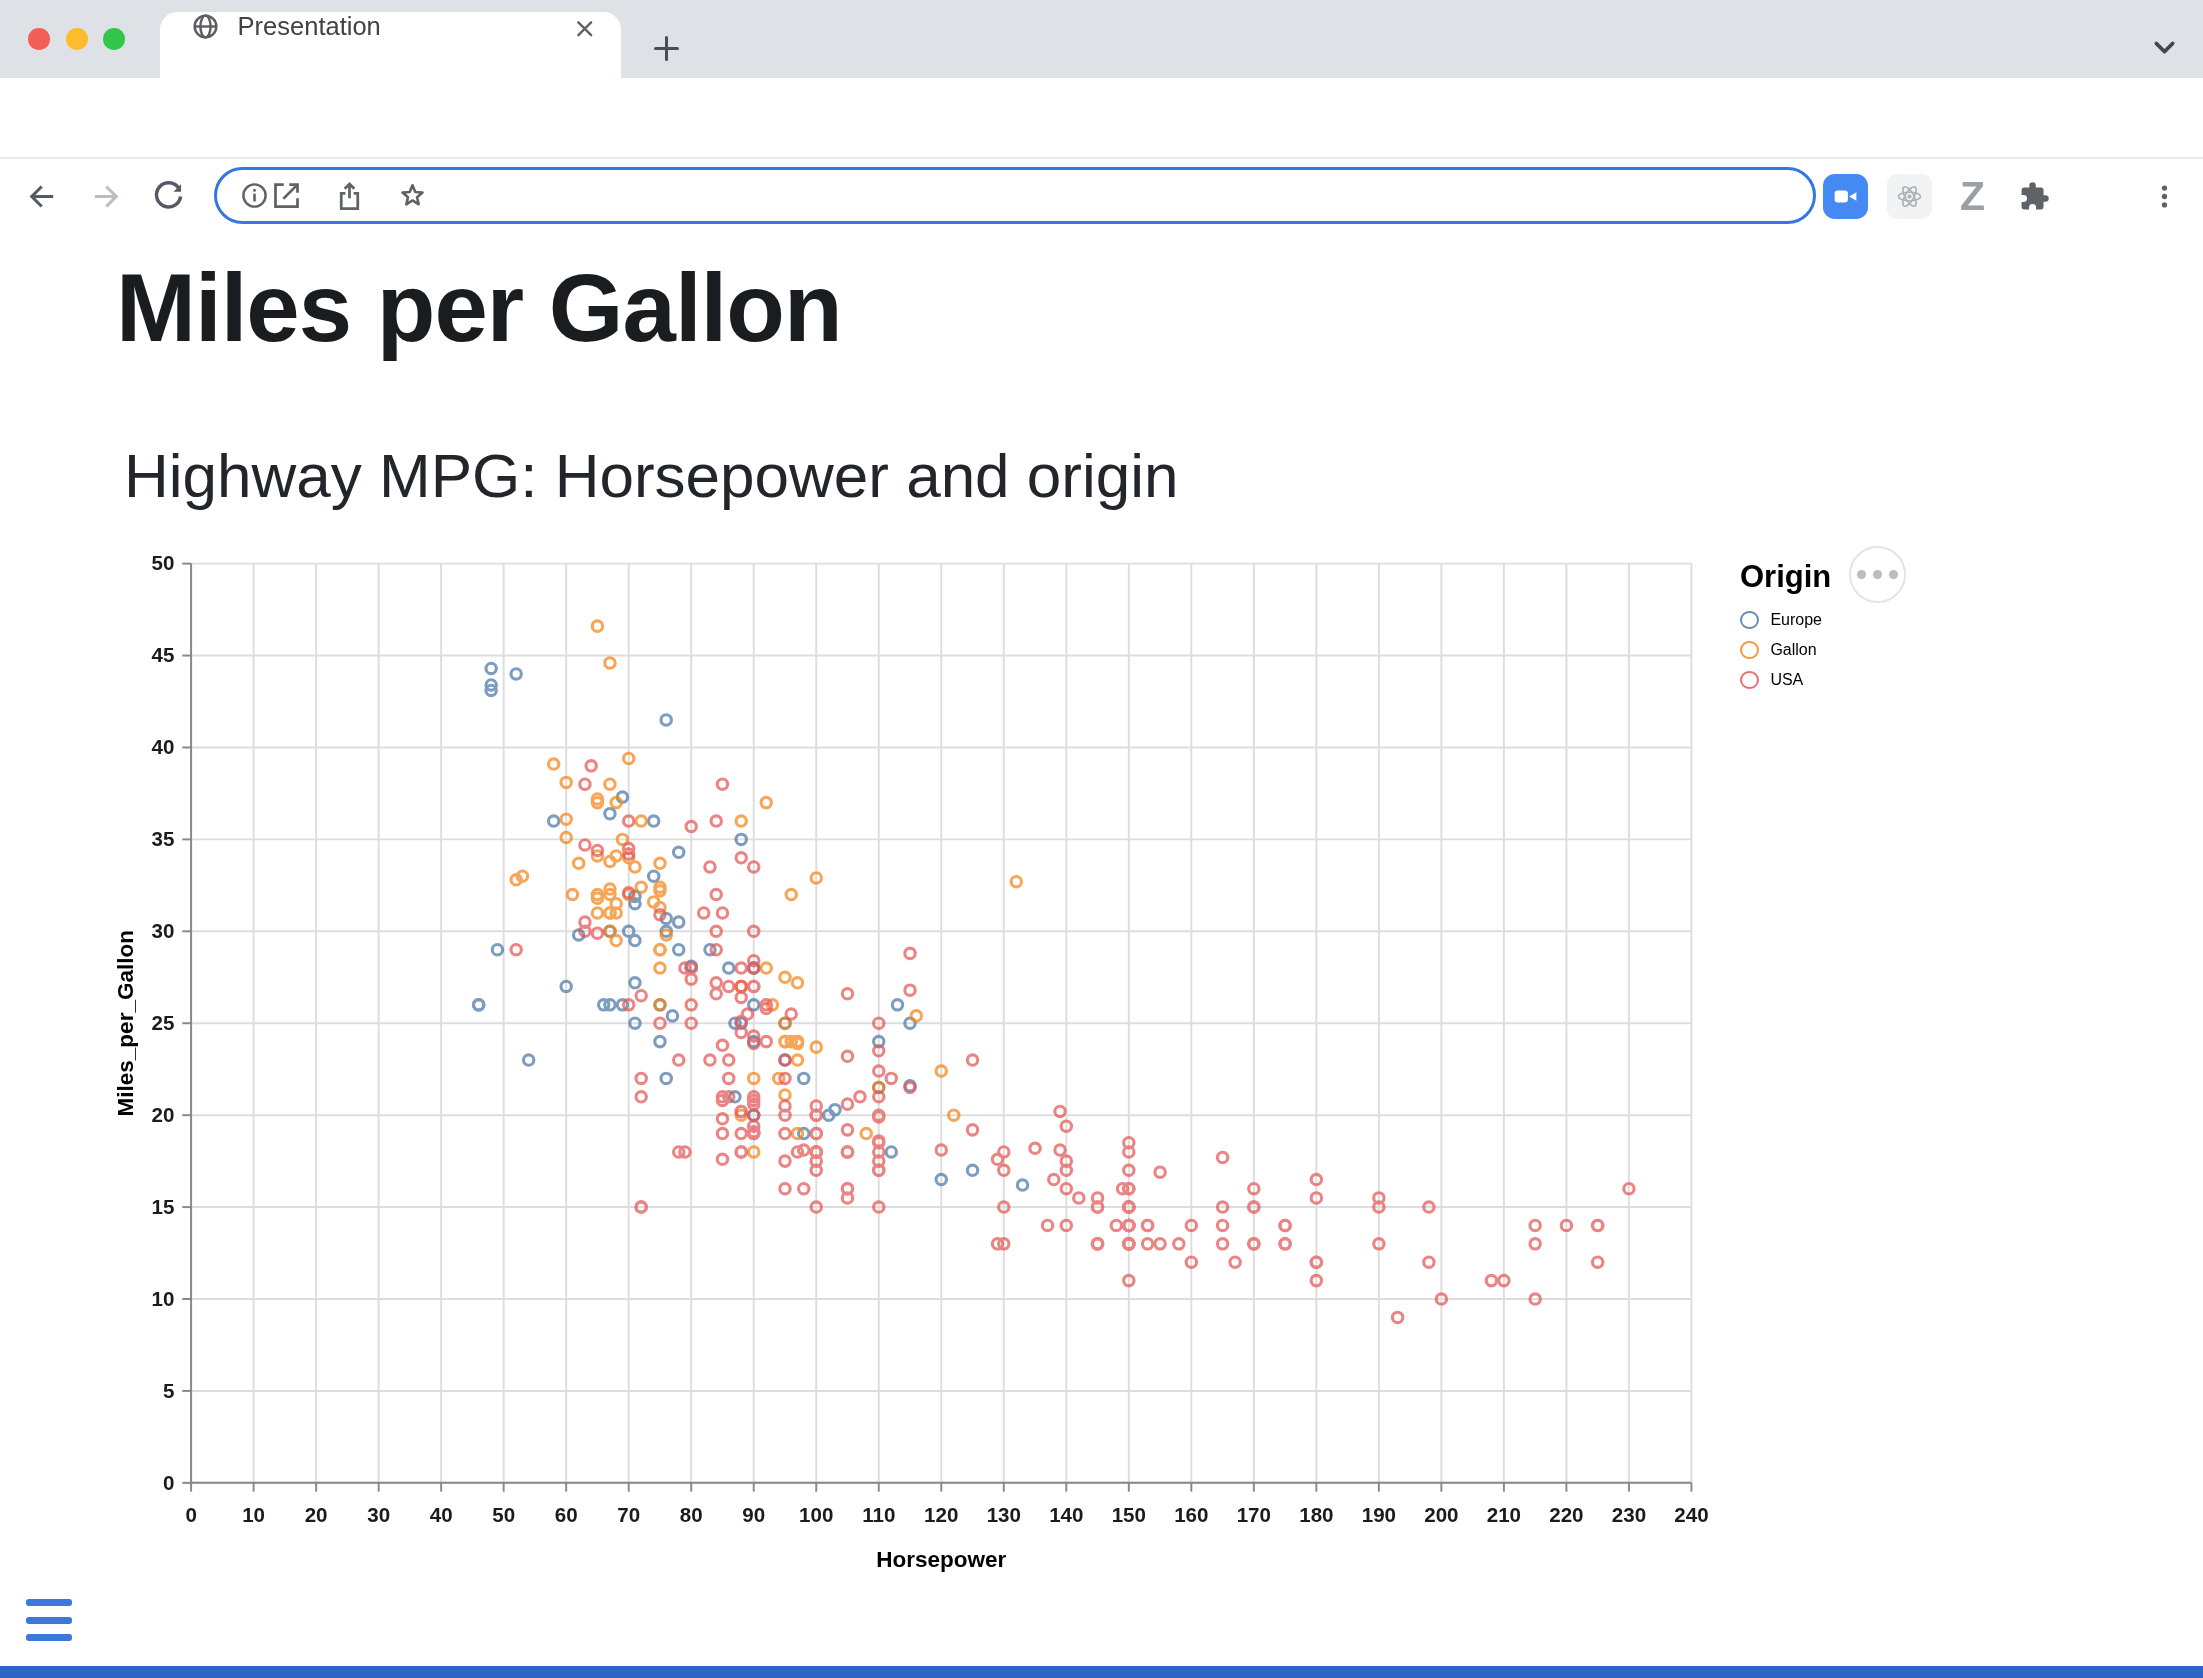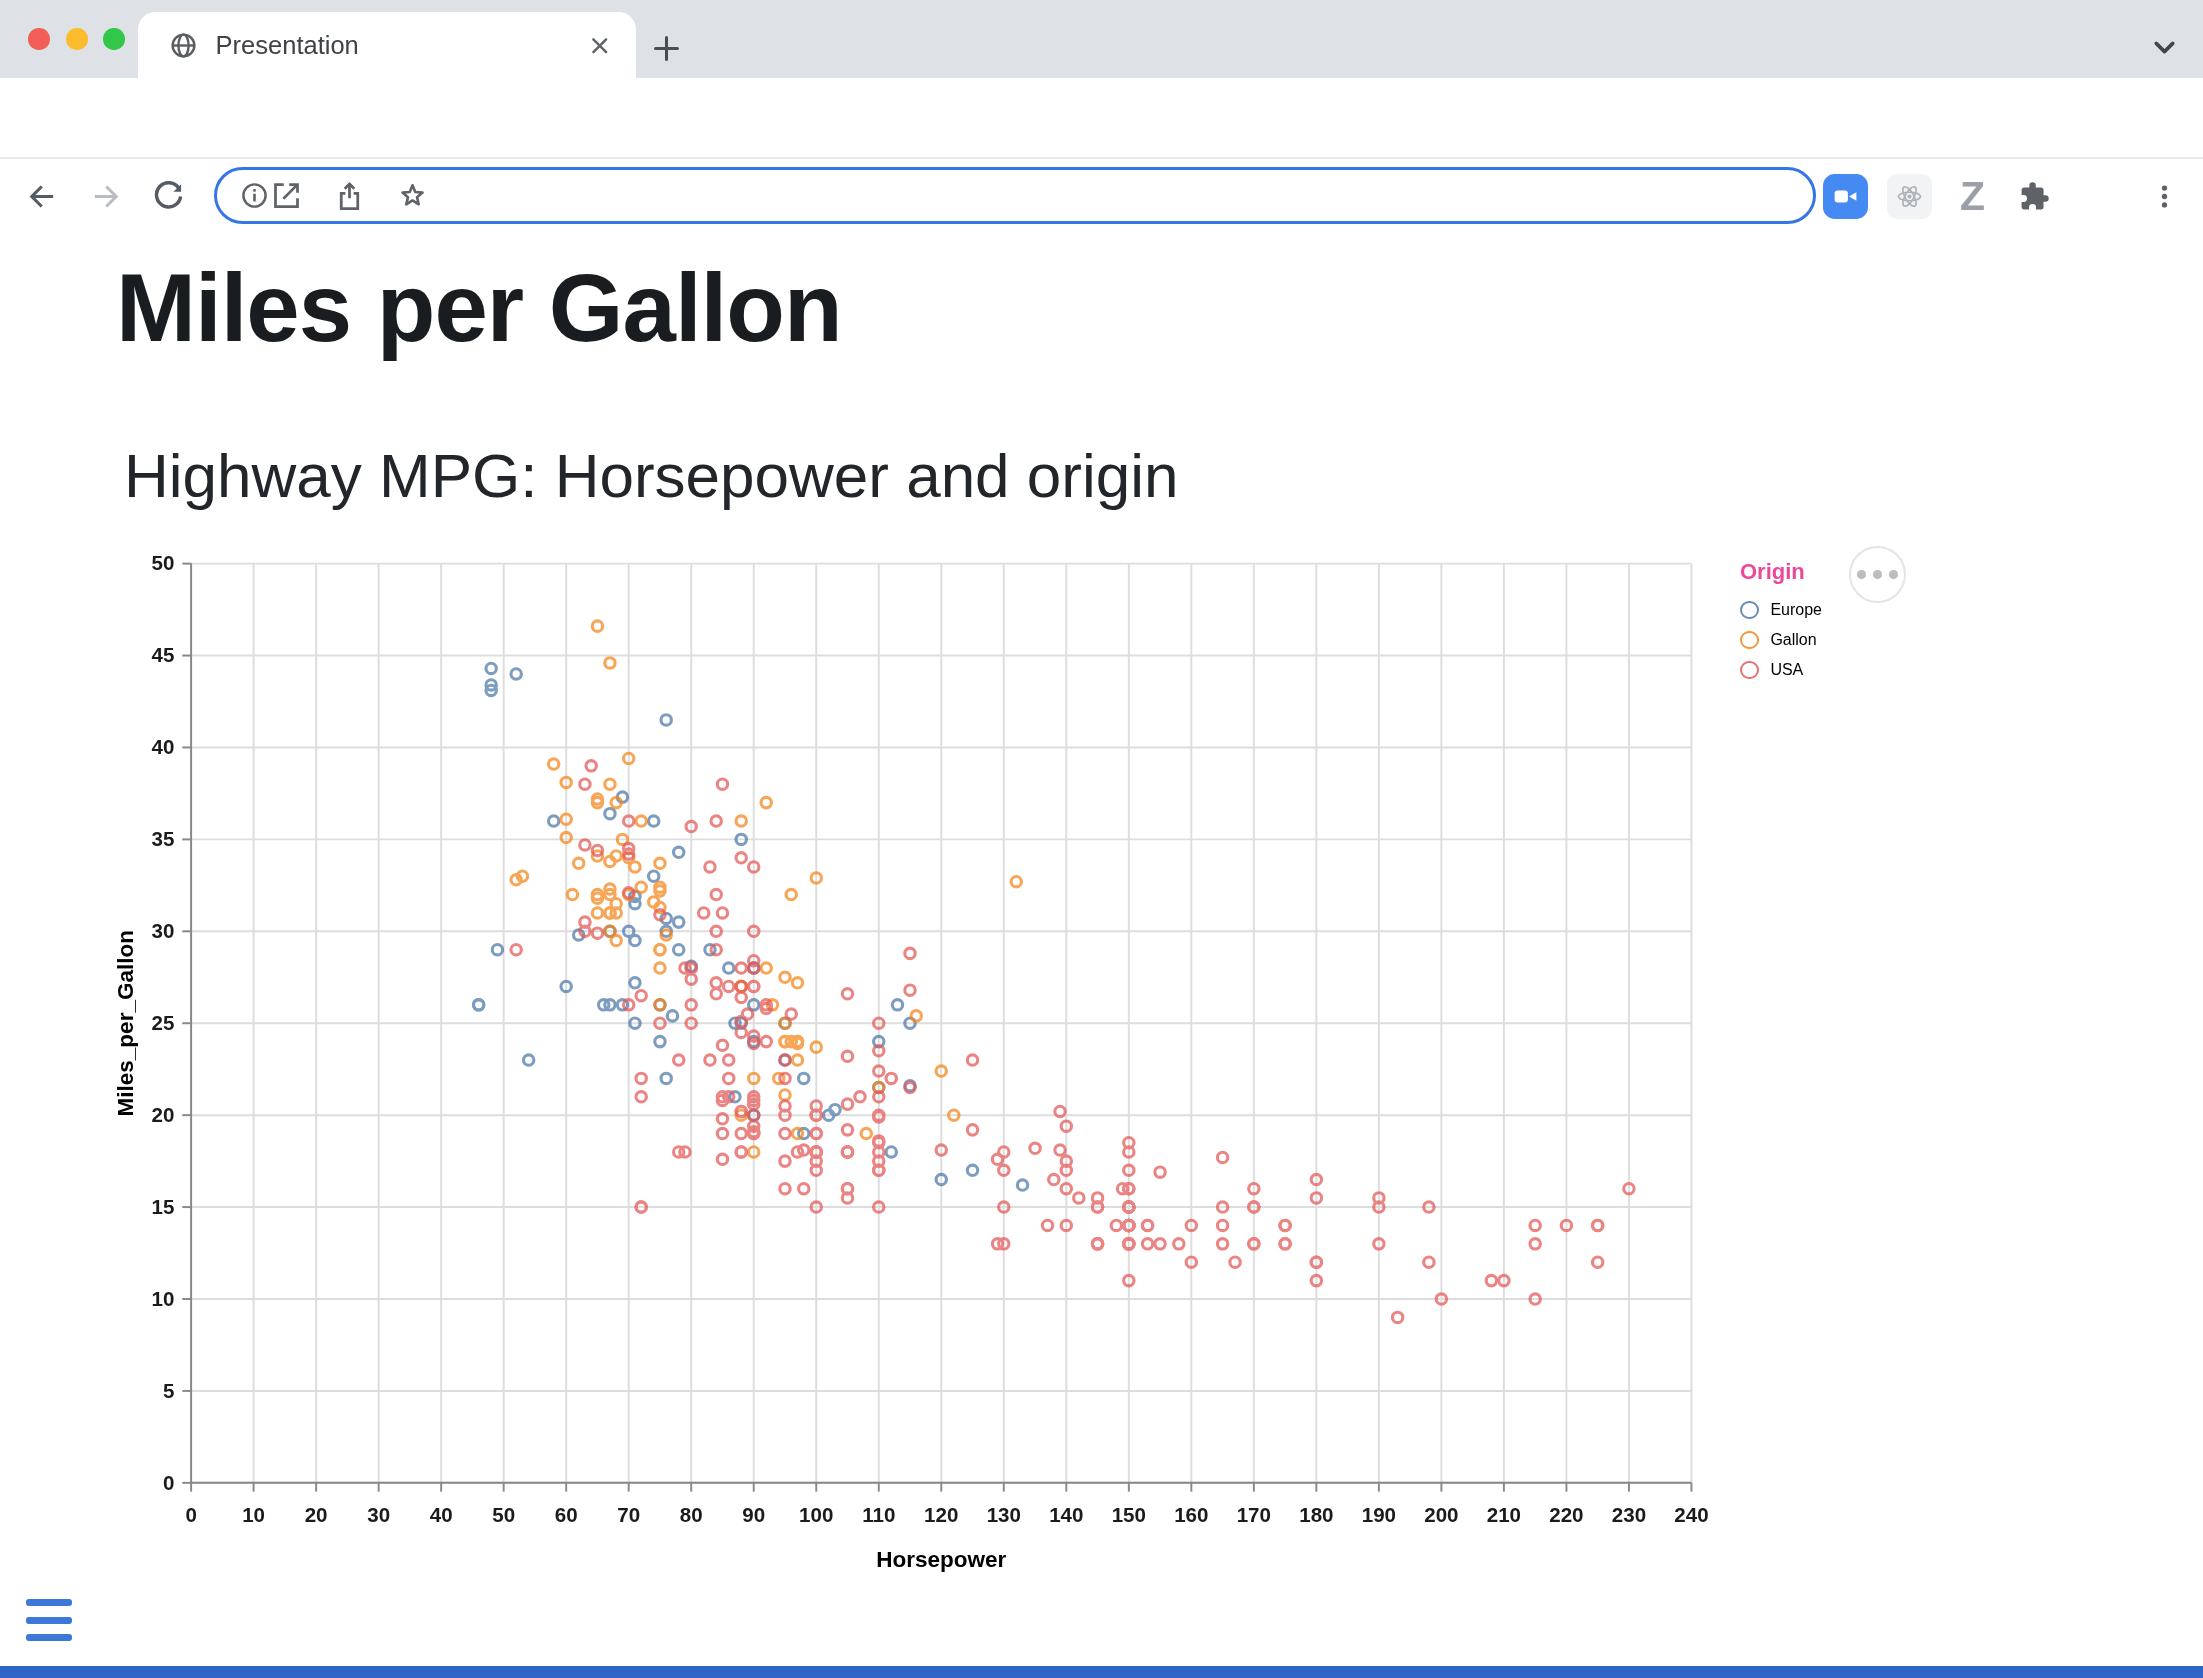--- a/index.html
+++ b/index.html
@@ -6,22 +6,22 @@
   body{
     width:2203px;height:1678px;position:relative;overflow:hidden;background:#fff;
     font-family:"Liberation Sans", sans-serif;
   }
   
   .tabstrip{position:absolute;left:0;top:0;width:2203px;height:78px;background:#dee1e6;}
   .traffic{position:absolute;top:28px;width:21.6px;height:21.6px;border-radius:50%;}
   .t-red{left:28px;background:#f35f58;}
   .t-yellow{left:66px;background:#fcbc2e;}
   .t-green{left:103px;background:#32c748;}
-  .tab{position:absolute;left:138px;top:11.8px;width:498px;height:67px;background:#fff;
-       border-radius:17.6px 17.6px 0 0;display:flex;align-items:center;}
+  .tab{position:absolute;left:160px;top:11.8px;width:461px;height:67px;background:#fff;
+       border-radius:17.6px 17.6px 0 0;display:flex;}
   .tab-favicon{margin-left:31px;width:29px;height:29px;flex:0 0 auto;}
   .tab-title{margin-left:17.6px;font-size:25.5px;color:#3f4246;flex:1 1 auto;white-space:nowrap;overflow:hidden;}
   .tab-close{width:33px;height:33px;margin-right:19.6px;flex:0 0 auto;color:#5f6368;
              display:flex;align-items:center;justify-content:center;}
   .newtab-btn{position:absolute;left:645px;top:27.4px;width:43px;height:43px;color:#4a4d52;
               display:flex;align-items:center;justify-content:center;}
   .strip-chevron{position:absolute;left:2143px;top:29px;width:43px;height:37px;color:#43474b;
               display:flex;align-items:center;justify-content:center;}
   .toolbar{position:absolute;left:0;top:78px;width:2203px;height:78px;background:#fff;}
   .toolbar-divider{position:absolute;left:0;top:157px;width:2203px;height:2px;background:#e8eaec;}
@@ -46,21 +46,21 @@
           color:#fff;font-size:20.6px;font-weight:bold;display:flex;align-items:center;justify-content:center;}
   .kebab{position:absolute;left:2145px;top:99px;width:39px;height:39px;color:#5f6368;
          display:flex;align-items:center;justify-content:center;}
   
   .slide-title{position:absolute;left:116px;top:253px;font-size:96px;font-weight:700;
                color:#1a1d20;letter-spacing:-1px;}
   .slide-subtitle{position:absolute;left:118px;top:434px;font-size:62px;font-weight:500;color:#22262a;}
   
   #chart-svg{position:absolute;left:0;top:0;}
   .legend{position:absolute;left:1740px;top:559px;}
-  .legend-title{font-size:22px;font-weight:bold;color:#ec4899;margin-bottom:9.8px;}
+  .legend-title{font-size:31px;font-weight:bold;color:#000000;margin-bottom:9.8px;}
   .legend-row{display:flex;align-items:center;height:30px;}
   .legend-swatch{width:18.6px;height:18.6px;border-radius:50%;box-sizing:border-box;border:2.9px solid #000;
                  margin-right:11.8px;opacity:.85;}
   .legend-label{font-size:16px;color:#000;}
   .vega-actions{position:absolute;left:1849px;top:546px;width:53px;height:53px;border-radius:50%;
                 background:#fff;border:2px solid #e4e4e4;display:flex;align-items:center;justify-content:center;gap:6.9px;}
   .vega-actions i{width:8.8px;height:8.8px;border-radius:50%;background:#bcbcbc;}
   
   .menu-btn{position:absolute;left:25.5px;top:1599px;width:47px;height:47px;}
   .menu-btn b{display:block;width:46px;height:6.9px;border-radius:2.9px;background:#3c78d8;margin-bottom:10.8px;}

